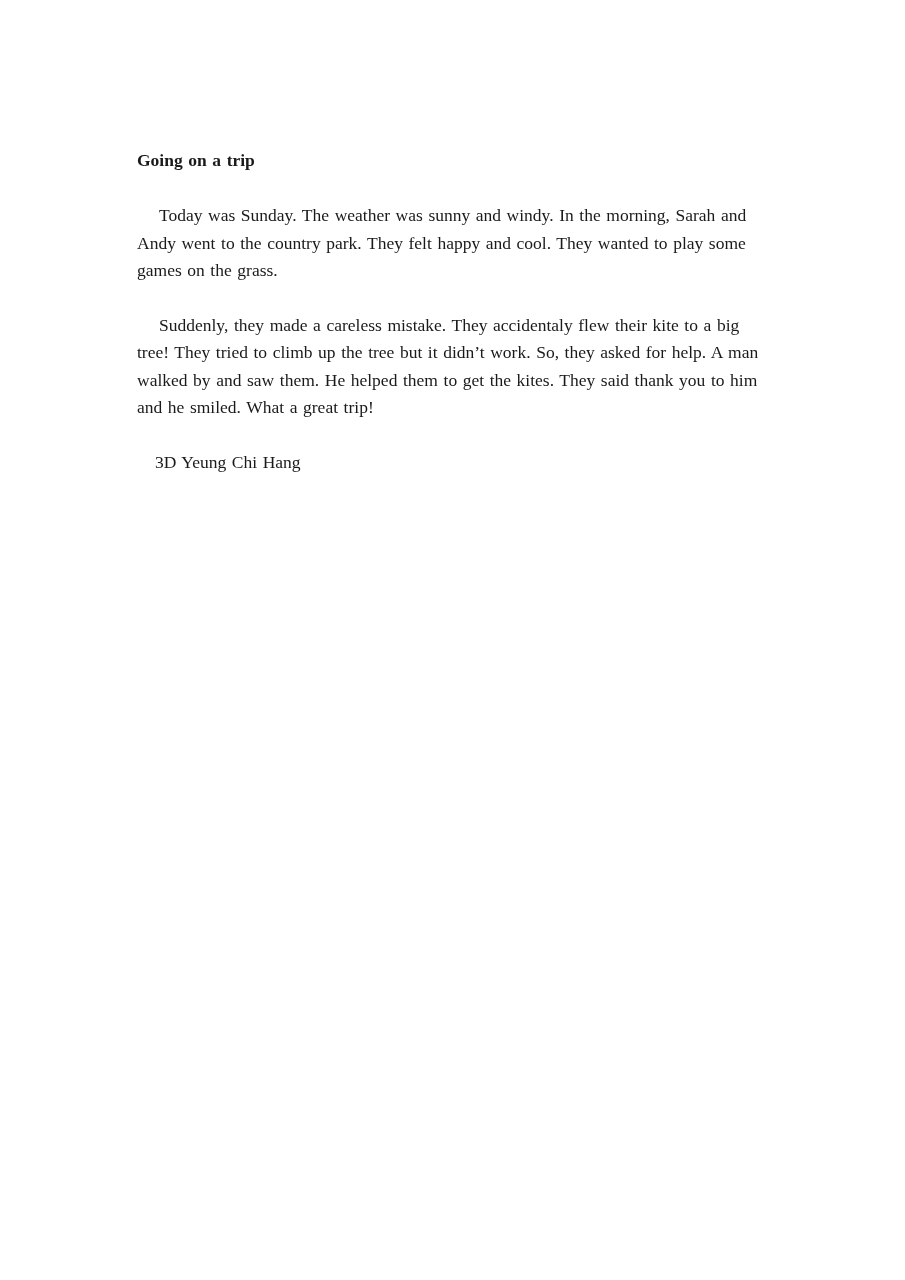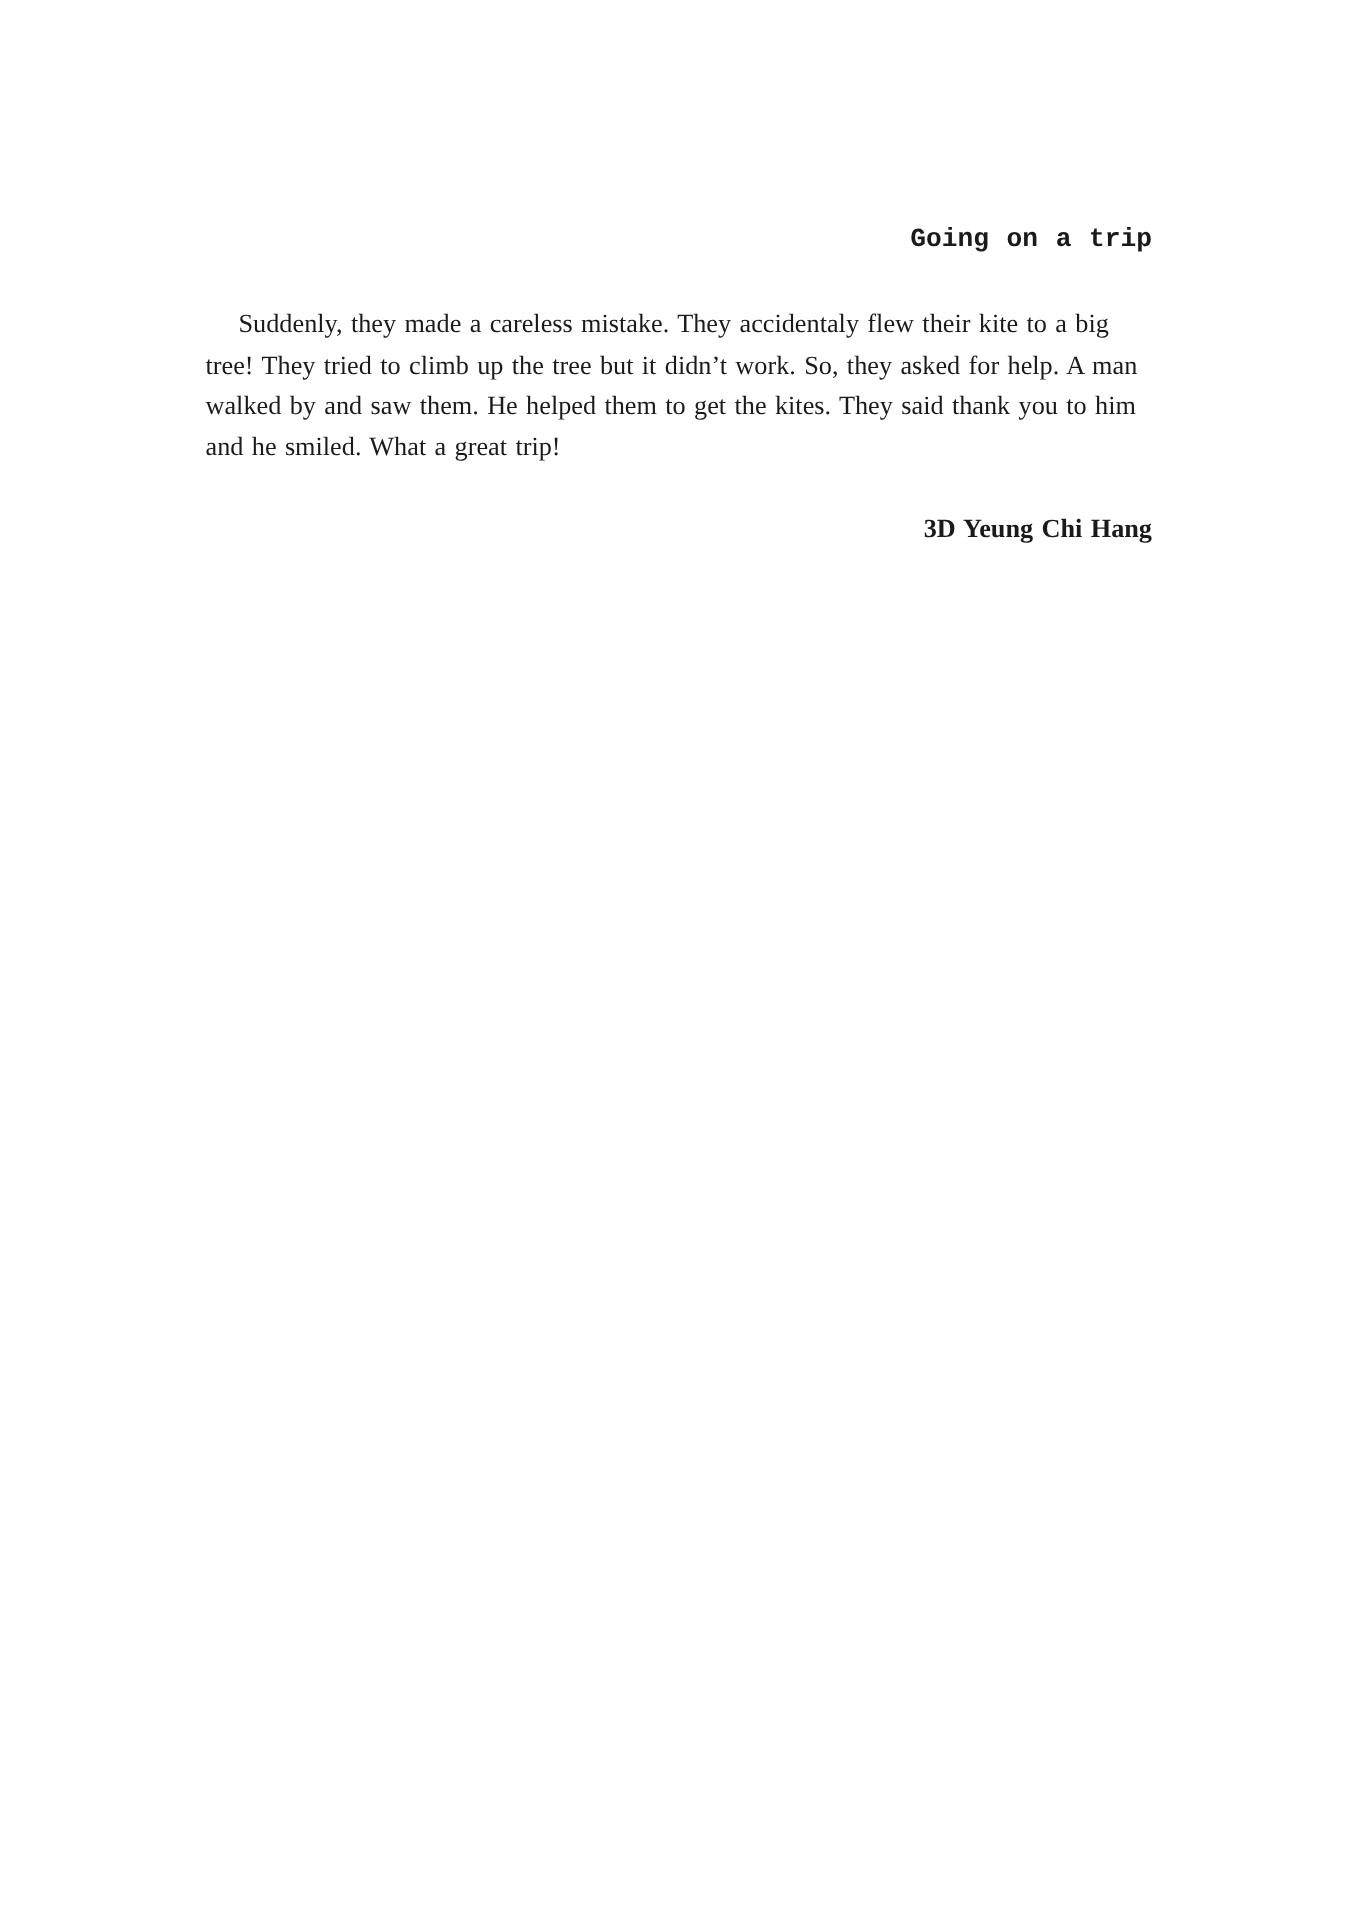--- a/index.html
+++ b/index.html
@@ -20,44 +20,44 @@
     position: absolute;
     left: 137px;
     top: 147px;
     width: 631px;
     font-size: 17.5px;
     line-height: 27.3px;
     word-spacing: 1.2px;
   }
   .doc-title {
     font-weight: bold;
-    text-align: right;
+    text-align: left;
     margin: 0 0 28px 0;
-    font-family: Liberation Mono, monospace;
   }
   .para {
     margin: 0 0 28px 0;
     text-indent: 22px;
     text-align: left;
     white-space: pre-line;
   }
   .signature {
-    margin: 0;
-    text-align: right;
+    margin: 18px;
     white-space: nowrap;
-    font-weight: bold;
   }
 </style>
 </head>
 <body>
 
 <div class="page">
   <div class="content">
     <div class="doc-title">Going on a trip</div>
 
+    <p class="para">Today was Sunday. The weather was sunny and windy. In the morning, Sarah and
+Andy went to the country park. They felt happy and cool. They wanted to play some
+games on the grass.</p>
 
 
     <p class="para">Suddenly, they made a careless mistake. They accidentaly flew their kite to a big
 tree! They tried to climb up the tree but it didn’t work. So, they asked for help. A man
 walked by and saw them. He helped them to get the kites. They said thank you to him
 and he smiled. What a great trip!</p>
 
     <p class="signature">3D Yeung Chi Hang</p>
   </div>
 </div>

